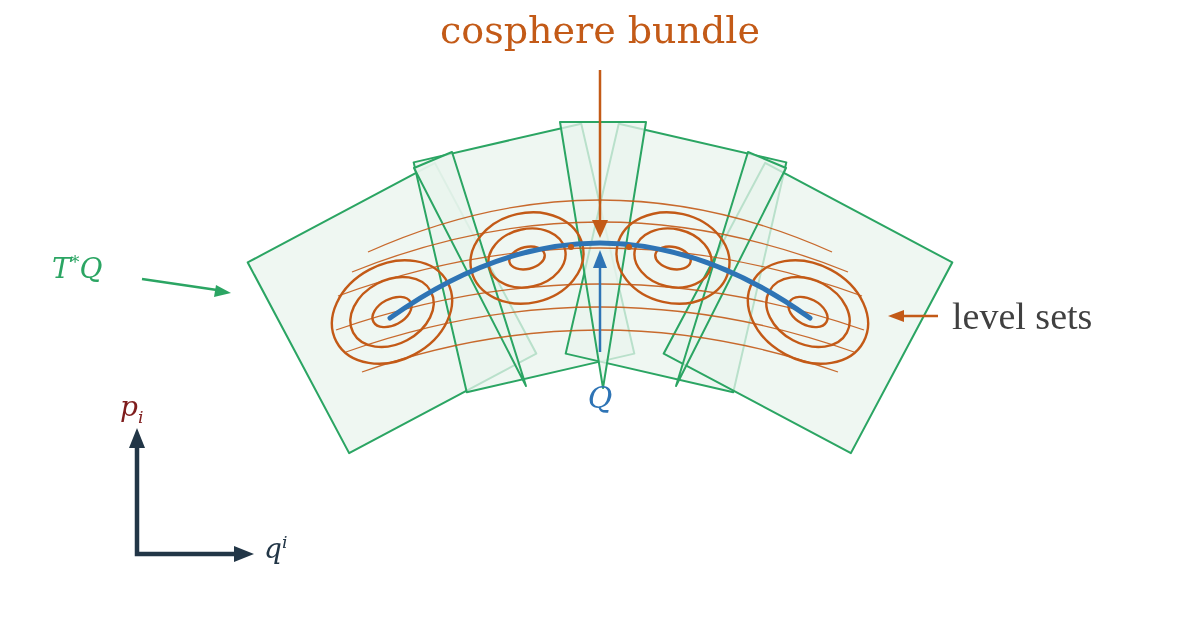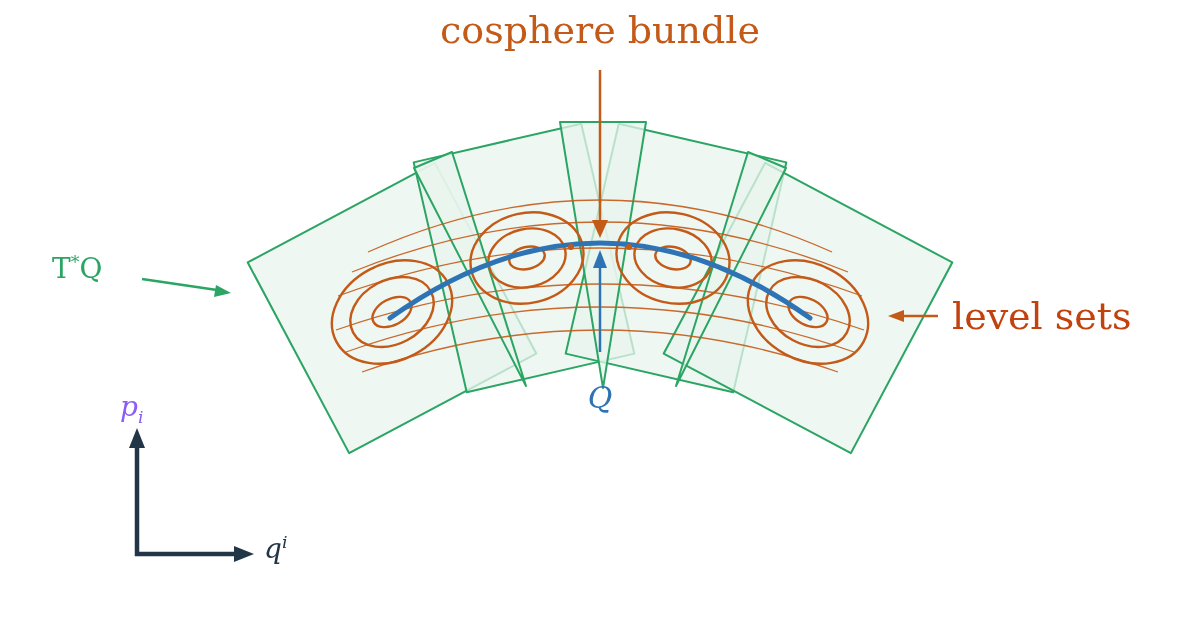--- a/index.html
+++ b/index.html
@@ -24,24 +24,24 @@
   .arr-bl-head { fill: #2e74b5; stroke: none; }
   .arr-gr  { stroke: #2ba563; stroke-width: 2.5; fill: none; }
   .arr-gr-head { fill: #2ba563; stroke: none; }
   .axes    { stroke: #223647; stroke-width: 4.5; fill: none; }
   .axes-head { fill: #223647; stroke: none; }
   .dot-or  { fill: #c35a17; stroke: none; }
 
   
   .lbl { position: absolute; white-space: nowrap; }
   .lbl-title   { left: 600px; top: 8px;  transform: translateX(-50%); font-size: 38px; color: #c35a17; }
-  .lbl-tq      { left: 52px;  top: 252px; font-size: 28px; color: #2ba563; }
-  .lbl-level   { left: 952px; top: 294px; font-size: 38px; color: #c2410c; }
+  .lbl-tq      { left: 52px;  top: 252px; font-size: 28px; color: #2ba563; font-style: italic; }
+  .lbl-level   { left: 952px; top: 294px; font-size: 38px; color: #404040; font-family: Liberation Serif, serif; }
   .lbl-q       { left: 600px; top: 380px; transform: translateX(-50%); font-size: 30px; color: #2e74b5; font-style: italic; }
-  .lbl-p       { left: 120px; top: 390px; font-size: 28px; color: #8b5cf6; font-style: italic; }
+  .lbl-p       { left: 120px; top: 390px; font-size: 28px; color: #7f1d1d; font-style: italic; }
   .lbl-qi      { left: 264px; top: 532px; font-size: 28px; color: #223647; font-style: italic; }
   sup, sub { font-size: 0.62em; }
 </style>
 </head>
 <body>
 
 <div id="stage">
 
   <svg width="1200" height="630" viewBox="0 0 1200 630">
 

